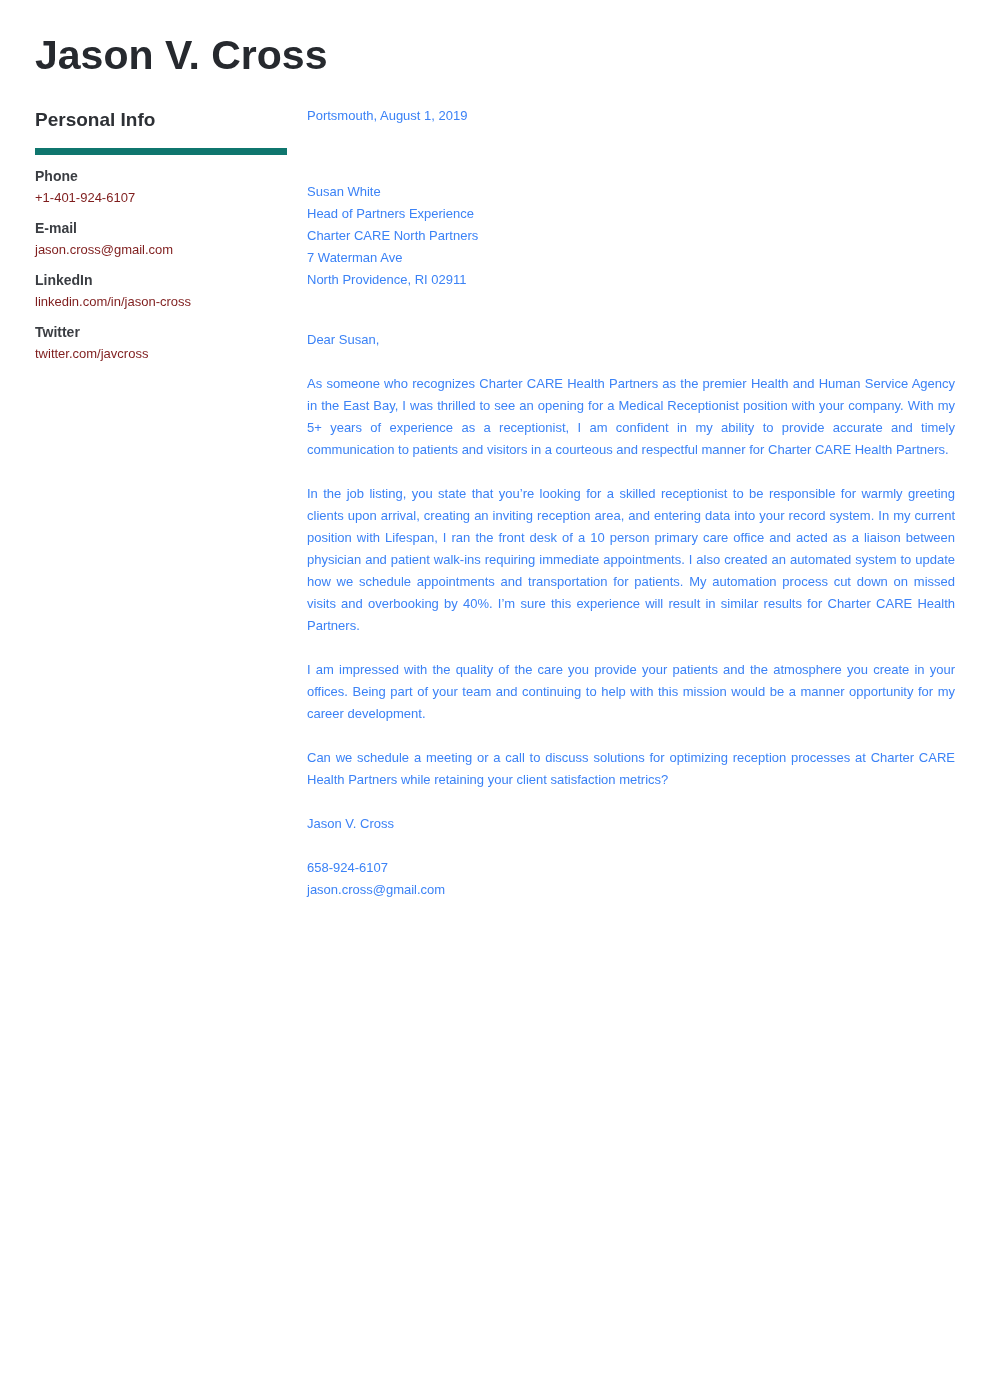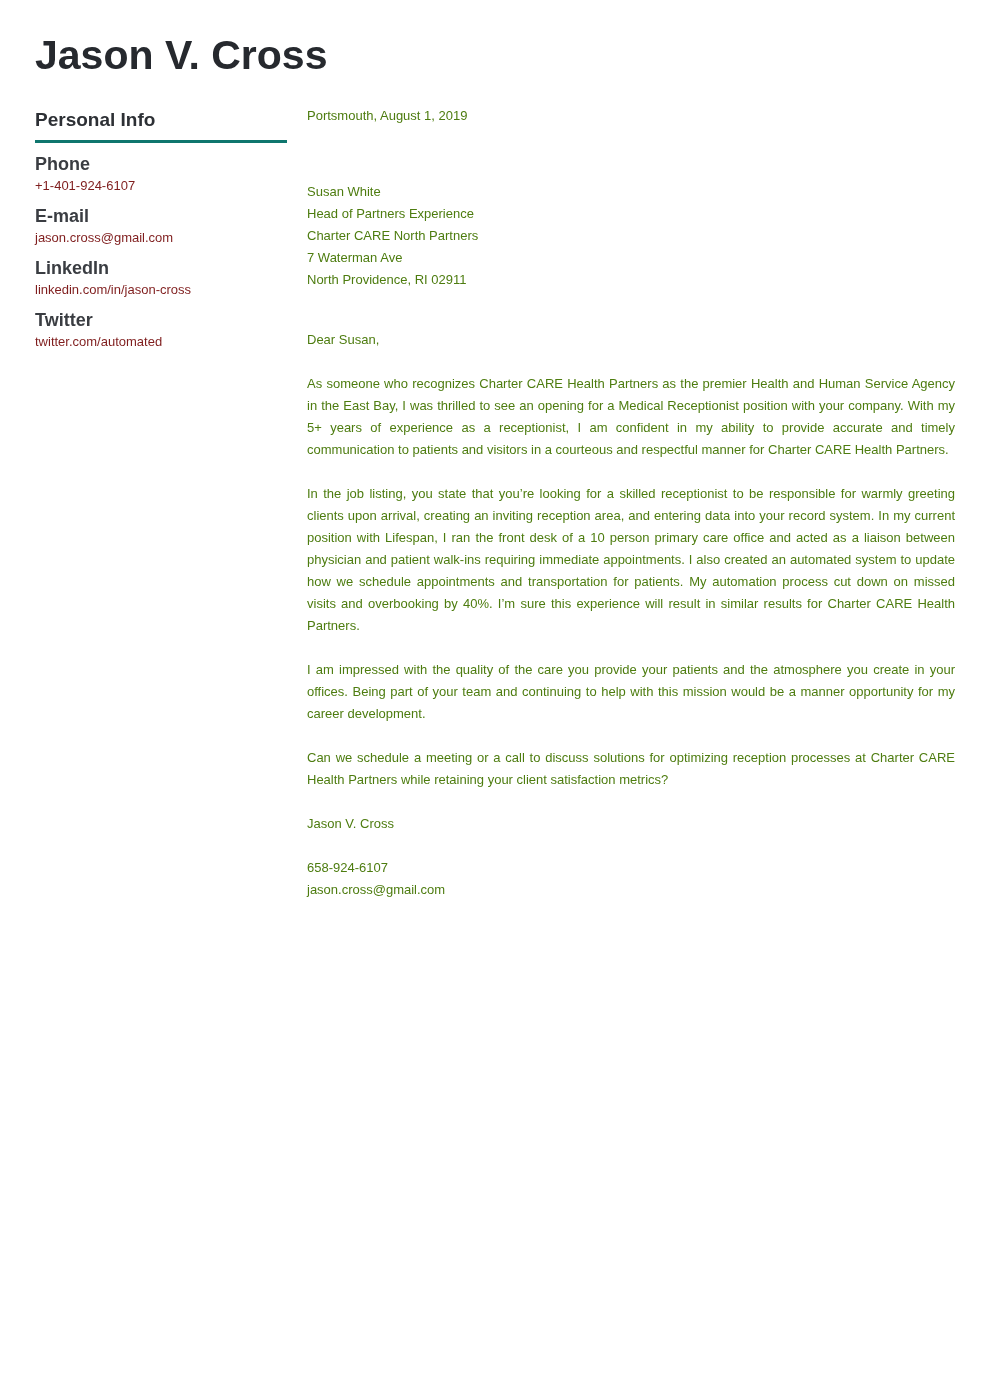--- a/index.html
+++ b/index.html
@@ -8,28 +8,28 @@
       font-family: "Liberation Sans", sans-serif; color: #3a3d42;
     }
     .name {
       position: absolute; left: 35px; top: 30px; margin: 0;
       font-size: 41px; font-weight: bold; color: #26292e; letter-spacing: 0px;
       line-height: 50px;
     }
     .sidebar { position: absolute; left: 35px; top: 108px; width: 252px; }
     .section-title {
       font-size: 19px; font-weight: bold; color: #2d3035; margin: 0;
-      line-height: 24px; padding-bottom: 8px; border-bottom: 3px solid #0f766e;
+      line-height: 24px; padding-bottom: 16px; border-bottom: 7px solid #0f766e;
     }
     .info-list { margin-top: 10px; }
-    .info-label { font-size: 18px; font-weight: bold; color: #3a3d42; line-height: 22px; }
+    .info-label { font-size: 14px; font-weight: bold; color: #3a3d42; line-height: 22px; }
     .info-value { font-size: 13px; color: #7f1d1d; line-height: 22px; margin-bottom: 8px; }
     .letter {
       position: absolute; left: 307px; top: 105px; width: 648px;
-      font-size: 13px; line-height: 22px; color: #4d7c0f;
+      font-size: 13px; line-height: 22px; color: #3b82f6;
     }
     .letter p { margin: 0; }
     .date { margin-bottom: 54px !important; }
     .recipient { margin-bottom: 38px; }
     .greeting { margin-bottom: 22px !important; }
     .para { text-align: justify; margin-bottom: 22px !important; }
     .closing { margin-bottom: 44px !important; }
     .sig-name { margin-bottom: 22px !important; }
   </style>
 </head>
@@ -47,21 +47,21 @@
     <div>
       <div class="info-label">E-mail</div>
       <div class="info-value">jason.cross@gmail.com</div>
     </div>
     <div>
       <div class="info-label">LinkedIn</div>
       <div class="info-value">linkedin.com/in/jason-cross</div>
     </div>
     <div>
       <div class="info-label">Twitter</div>
-      <div class="info-value">twitter.com/automated</div>
+      <div class="info-value">twitter.com/javcross</div>
     </div>
   </div>
 </aside>
 
 <main class="letter">
   <p class="date">Portsmouth, August 1, 2019</p>
 
   <div class="recipient">
     <p>Susan White</p>
     <p>Head of Partners Experience</p>

